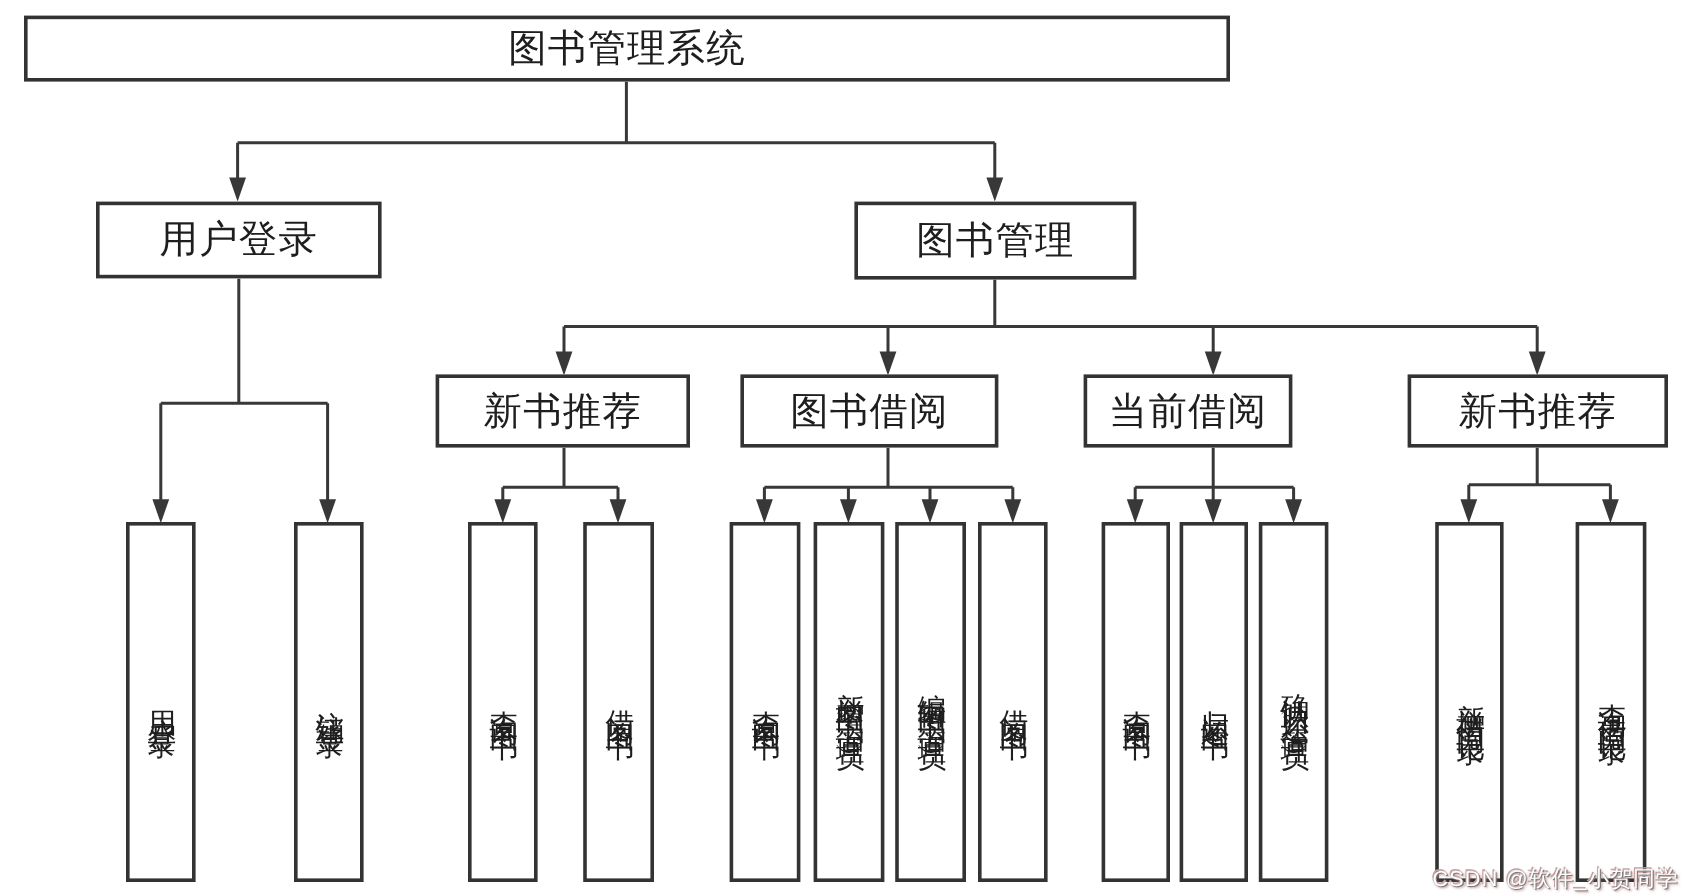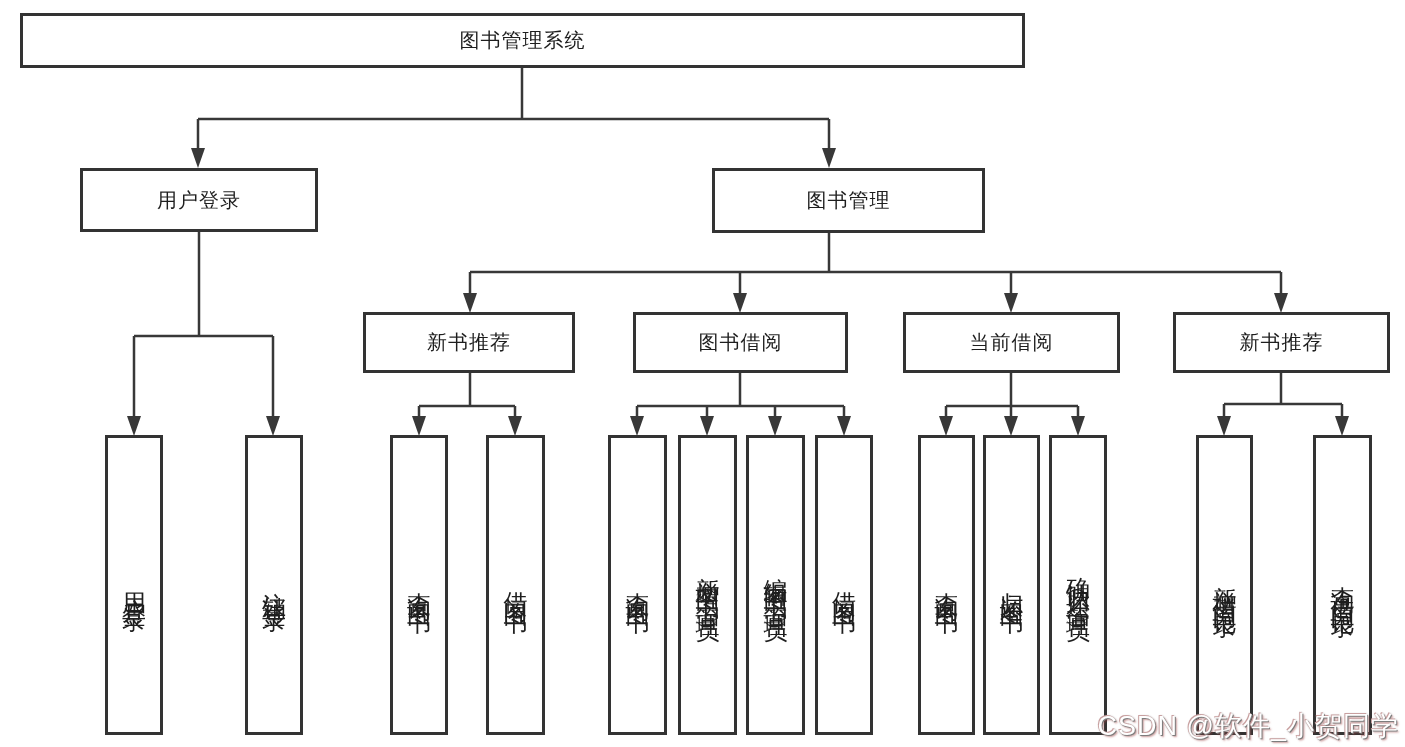--- a/index.html
+++ b/index.html
@@ -14,33 +14,33 @@
   .box{
     position:absolute;
     box-sizing:border-box;
     border:3px solid #333333;
     background:#ffffff;
     display:flex;align-items:center;justify-content:center;
     color:#1e1e1e;
     z-index:1;
     text-align:center;
   }
-  .box.h{font-size:20px;letter-spacing:1px;white-space:nowrap;}
+  .box.h{font-size:32px;letter-spacing:1px;white-space:nowrap;}
   .box.v{
     font-size:24px;
     writing-mode:vertical-rl;
     text-orientation:mixed;
     letter-spacing:6px;
     line-height:1;
   }
   .watermark{
     position:absolute;
     right:6px;bottom:3px;
     z-index:2;
-    font-size:27px;
+    font-size:18px;
     letter-spacing:1px;
     color:#ffffff;
     text-shadow:1px 1px 0 #7d7d7d,-1px -1px 0 #c9a0a0,0 0 2px #8a8a8a,2px 2px 2px rgba(160,70,70,.55);
     white-space:nowrap;
   }
 </style>
 </head>
 <body>
 
 <div class="stage">
@@ -81,25 +81,25 @@
       <polygon points="1004,416 1018,416 1011,436"></polygon>
       <polygon points="1071,416 1085,416 1078,436"></polygon>
       <polygon points="1217,416 1231,416 1224,436"></polygon>
       <polygon points="1335,416 1349,416 1342,436"></polygon>
     </g>
   </svg>
 
   <div class="box h" style="left:20px;top:13px;width:1005px;height:55px">图书管理系统</div>
 
   <div class="box h" style="left:80px;top:168px;width:238px;height:64px">用户登录</div>
-  <div class="box h" style="left:712px;top:168px;width:273px;height:65px">图书管理</div>
+  <div class="box h" style="left:712px;top:168px;width:235px;height:65px">图书管理</div>
 
   <div class="box h" style="left:363px;top:312px;width:212px;height:61px">新书推荐</div>
-  <div class="box h" style="left:633px;top:312px;width:215px;height:61px">图书借阅</div>
-  <div class="box h" style="left:903px;top:312px;width:217px;height:61px">当前借阅</div>
+  <div class="box h" style="left:617px;top:312px;width:215px;height:61px">图书借阅</div>
+  <div class="box h" style="left:903px;top:312px;width:174px;height:61px">当前借阅</div>
   <div class="box h" style="left:1173px;top:312px;width:217px;height:61px">新书推荐</div>
 
   <div class="box v" style="left:105px;top:435px;width:58px;height:300px">用户登录</div>
   <div class="box v" style="left:245px;top:435px;width:58px;height:300px">注销登录</div>
 
   <div class="box v" style="left:390px;top:435px;width:58px;height:300px">查询图书</div>
   <div class="box v" style="left:486px;top:435px;width:59px;height:300px">借阅图书</div>
 
   <div class="box v" style="left:608px;top:435px;width:59px;height:300px">查询图书</div>
   <div class="box v" style="left:678px;top:435px;width:59px;height:300px">新增图书（管理员）</div>

